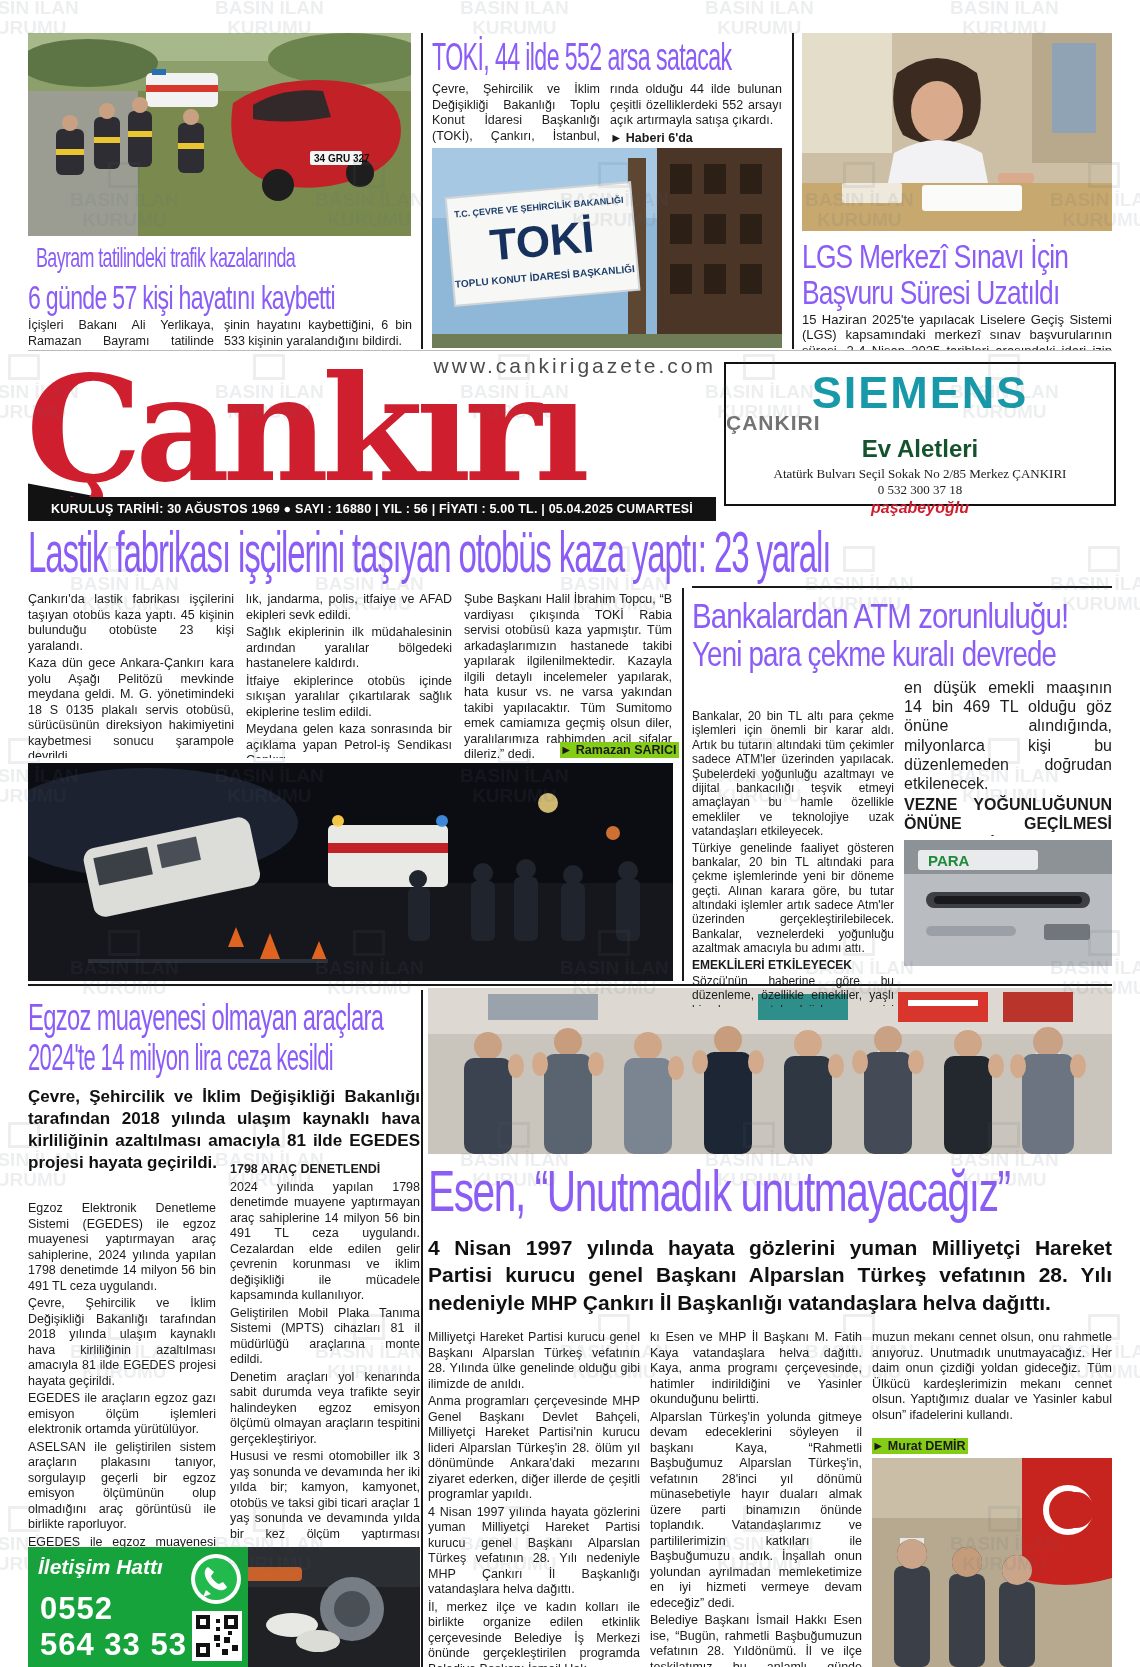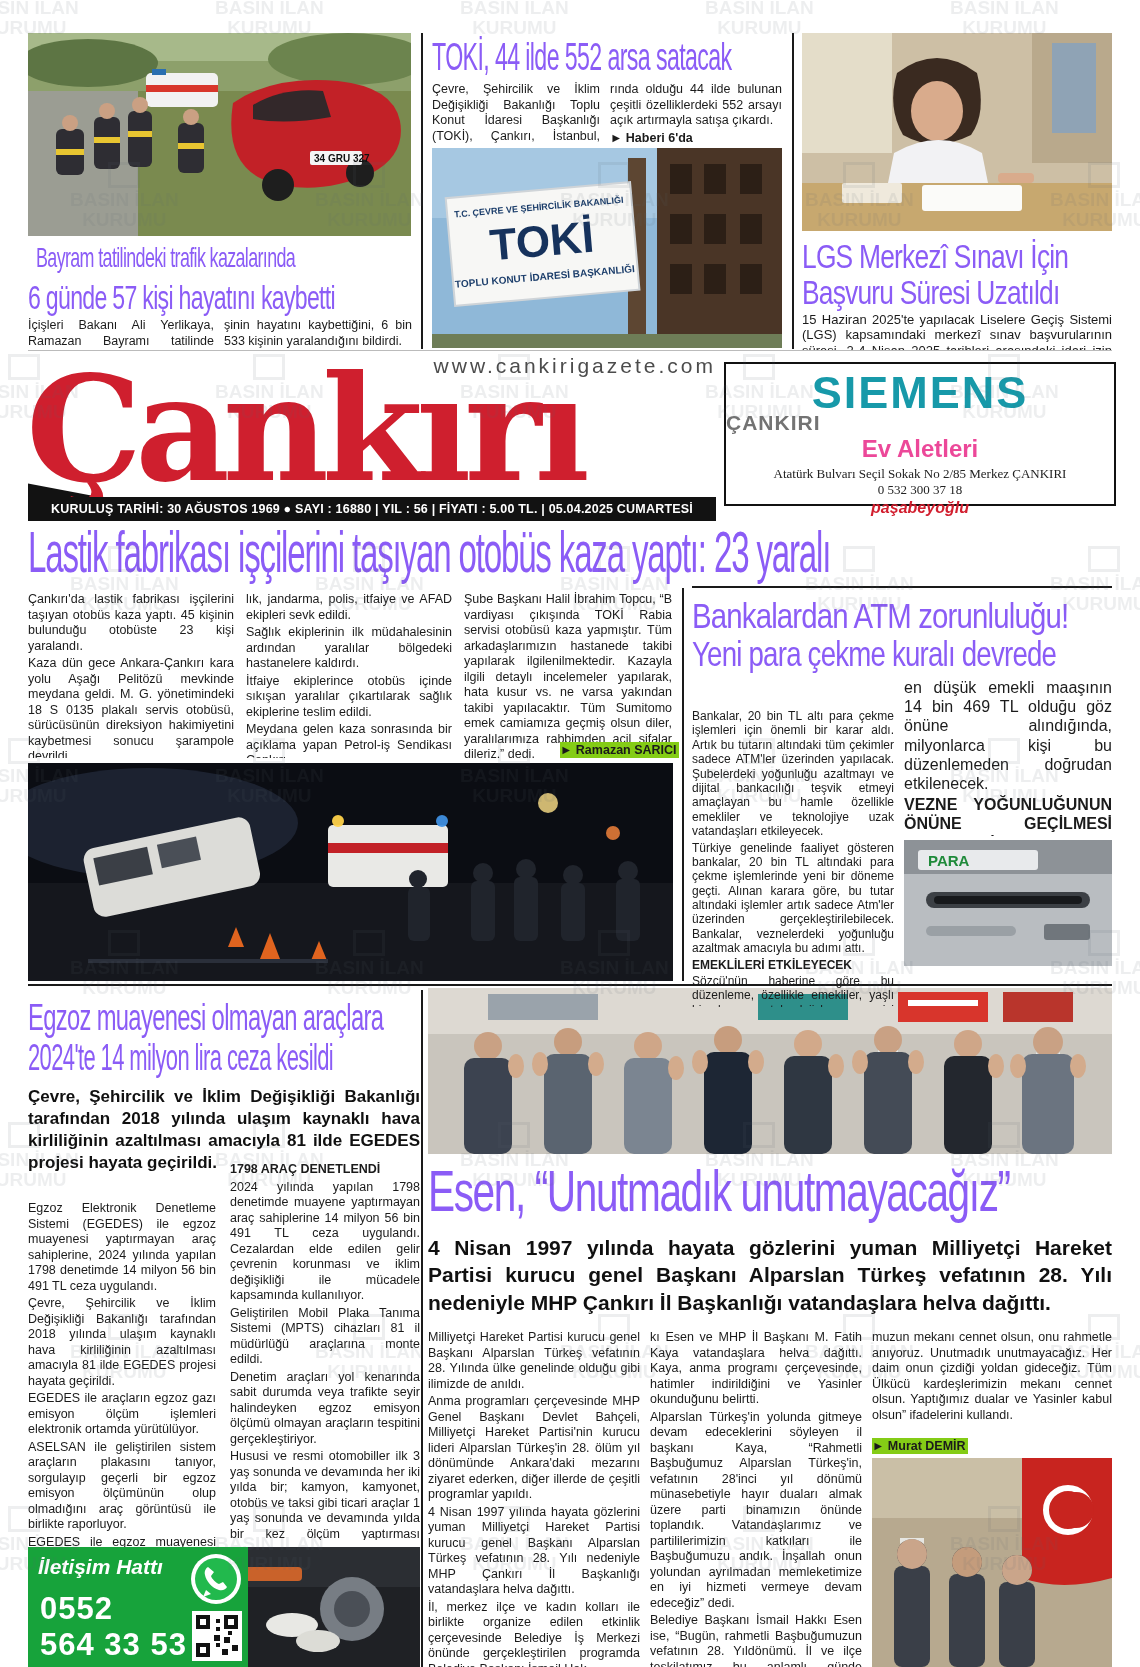--- a/index.html
+++ b/index.html
@@ -21,21 +21,21 @@
   
   .site-url{position:absolute;font-size:21px;color:#4c4c4c;letter-spacing:3px;}
   .logo{position:absolute;font-family:"DejaVu Serif",serif;font-weight:700;color:#cf1f2e;
         font-size:146px;letter-spacing:-7px;line-height:1;}
   .info-bar{position:absolute;background:#121212;color:#fff;font-size:12.5px;font-weight:700;
             letter-spacing:.2px;display:flex;align-items:center;justify-content:center;}
   .wedge{position:absolute;background:#121212;clip-path:polygon(0 30%,100% 72%,100% 100%,0 100%);}
   .ad-box{position:absolute;border:2px solid #111;background:#fff;text-align:center;}
   .ad-brand{font-weight:700;font-size:45px;letter-spacing:2px;color:#1799a9;line-height:1;margin-top:6px;}
   .ad-city{font-weight:700;font-size:21px;color:#737373;text-align:left;padding-right:16px;margin-top:-4px;letter-spacing:1px;}
-  .ad-product{font-weight:700;font-size:24px;color:#ec4899;margin-top:0px;}
+  .ad-product{font-weight:700;font-size:24px;color:#14532d;margin-top:0px;}
   .ad-addr{font-family:"Liberation Serif",serif;font-size:13px;color:#222;margin-top:3px;}
   .ad-phone{font-family:"Liberation Serif",serif;font-size:13px;color:#222;}
   .ad-dealer{font-weight:700;font-style:italic;font-size:16px;color:#d21f2f;margin-top:1px;}
   
   .contact{position:absolute;background:#17a33b;color:#fff;}
   .contact .label{position:absolute;left:10px;top:8px;font-size:21px;font-weight:700;font-style:italic;}
   .contact .p1{position:absolute;left:12px;top:44px;font-size:31px;font-weight:700;letter-spacing:1px;}
   .contact .p2{position:absolute;left:12px;top:80px;font-size:31px;font-weight:700;letter-spacing:1px;}
   
   #watermark-layer{position:absolute;inset:0;pointer-events:none;z-index:50;}

